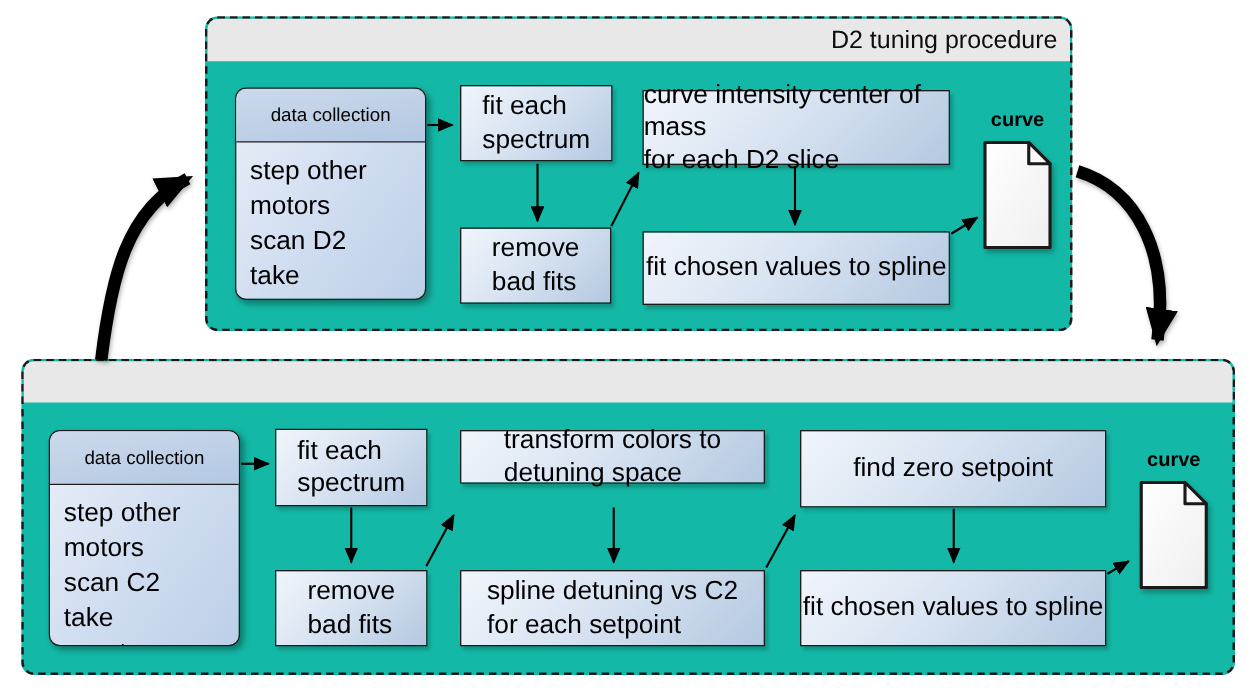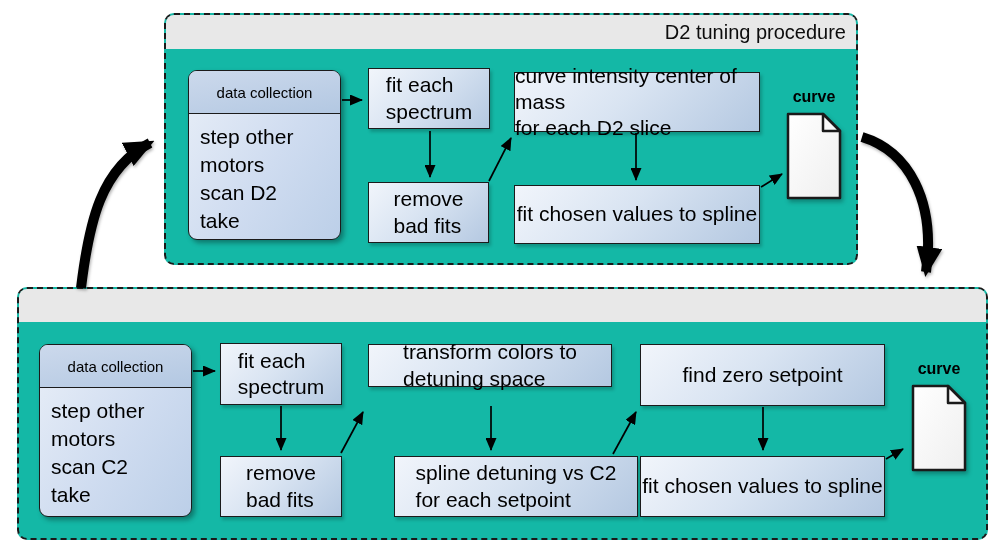--- a/index.html
+++ b/index.html
@@ -111,21 +111,21 @@
 
     <div class="fbox" style="left:201px;top:54px;width:122px;height:62px;">fit each
 spectrum</div>
 
     <div class="fbox" style="left:201px;top:167px;width:122px;height:61px;">remove
 bad fits</div>
 
     <div class="fbox" style="left:349px;top:55px;width:244px;height:43px;">transform colors to
 detuning space</div>
 
-    <div class="fbox" style="left:349px;top:167px;width:244px;height:61px;margin-left:26px;">spline detuning vs C2
+    <div class="fbox" style="left:349px;top:167px;width:244px;height:61px;">spline detuning vs C2
 for each setpoint</div>
 
     <div class="fbox" style="left:621px;top:55px;width:245px;height:62px;">find zero setpoint</div>
 
     <div class="fbox" style="left:621px;top:167px;width:245px;height:61px;">fit chosen values to spline</div>
 
     <div class="curve-label" style="left:892px;top:71px;">curve</div>
 
     <svg class="doc-icon" style="left:892px;top:95px;" width="56" height="88" viewBox="0 0 56 88">
       <defs>

